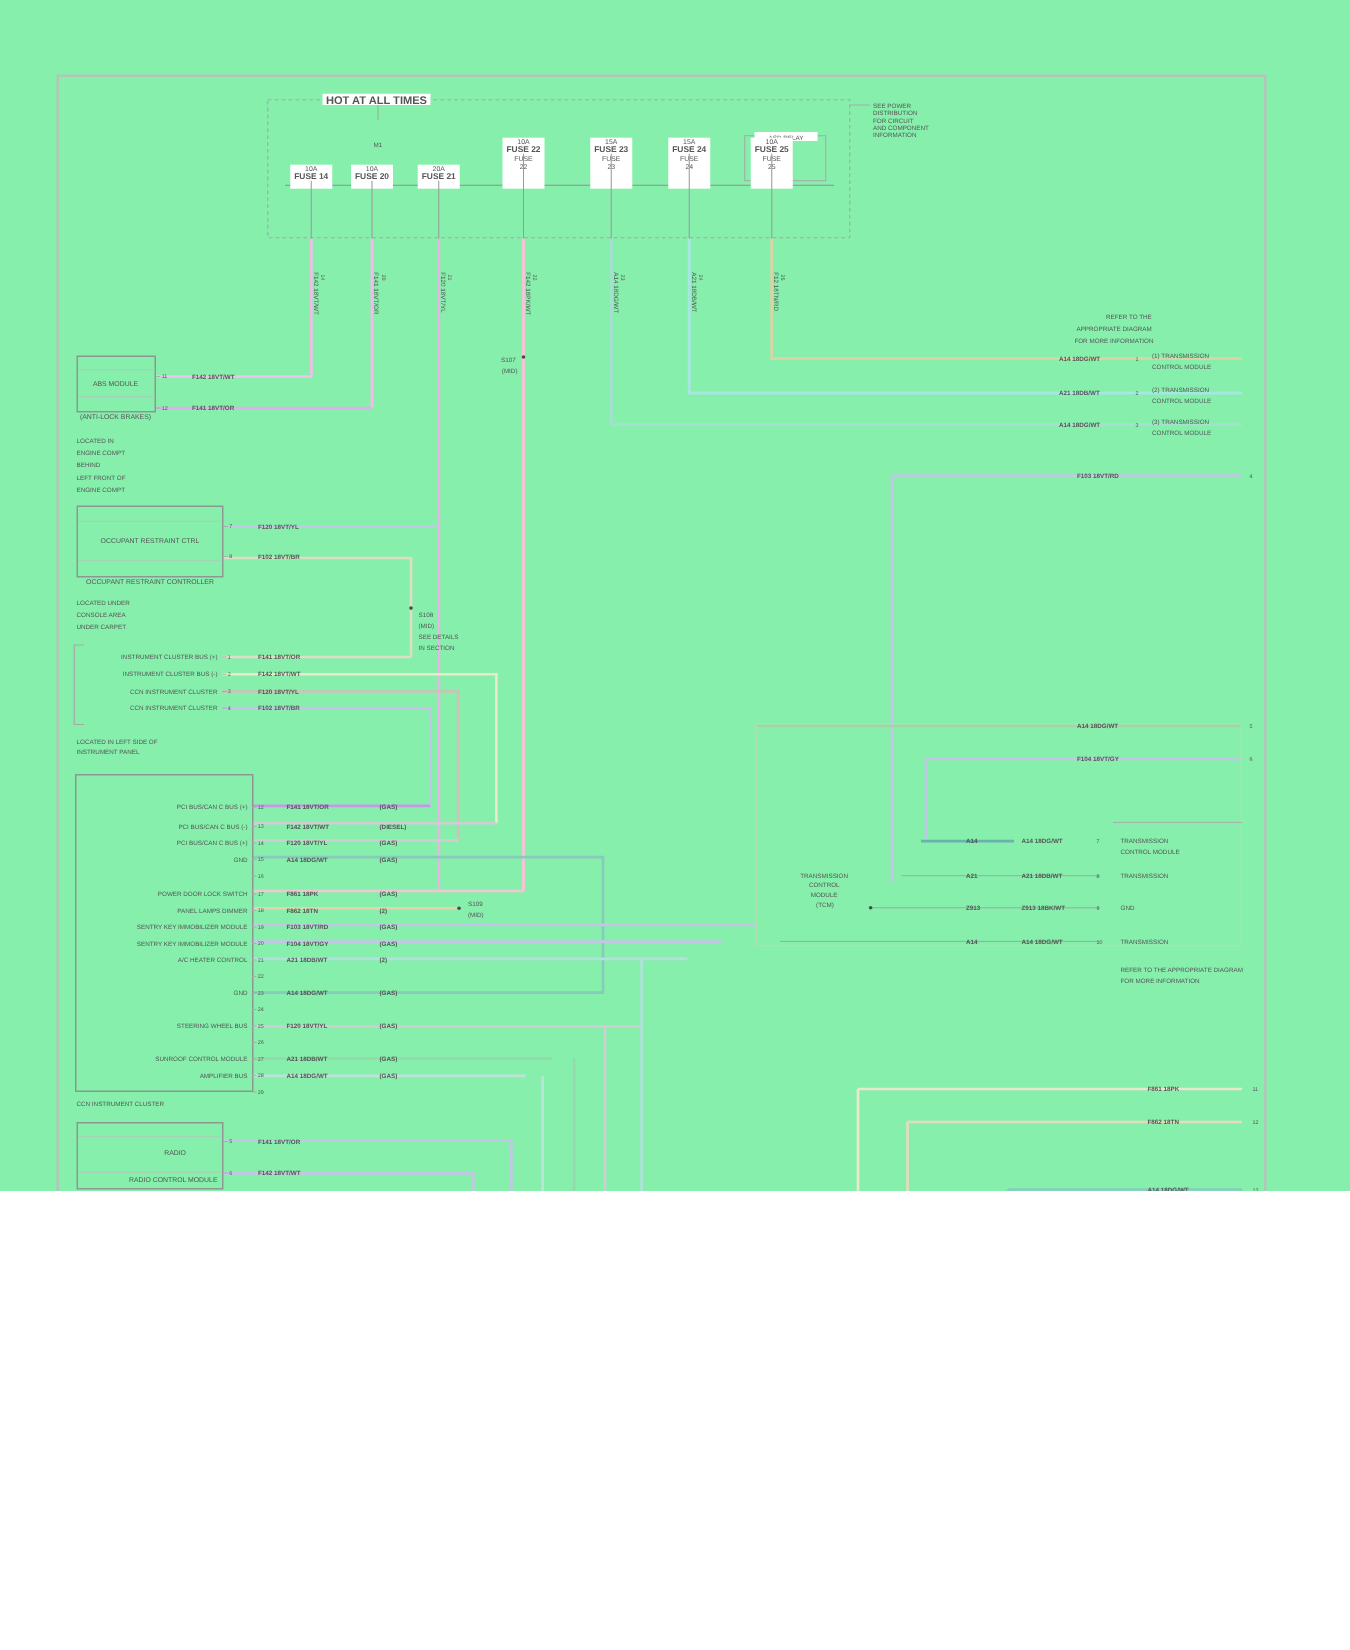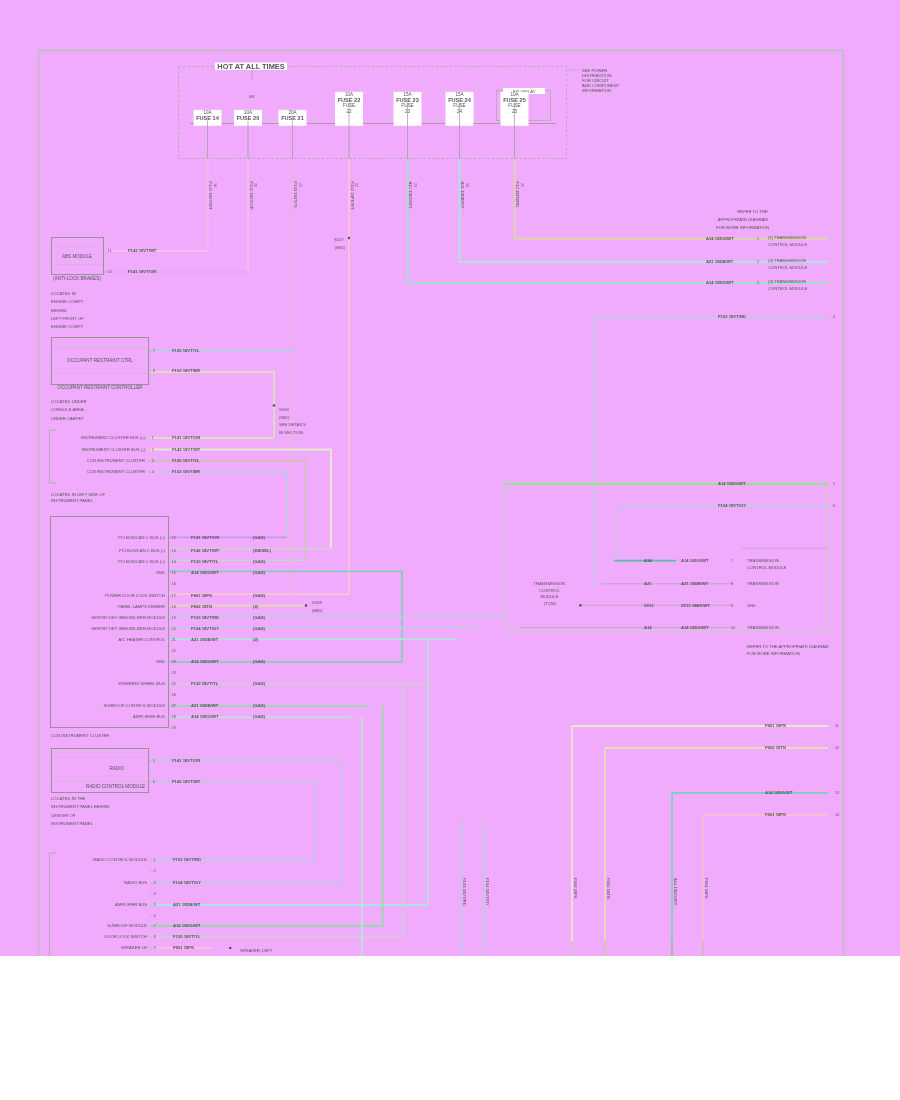--- a/index.html
+++ b/index.html
@@ -1,17 +1,17 @@
 <!DOCTYPE html>
 <html><head>
 <meta charset="utf-8">
 <title>Computer Data Lines Wiring Diagram</title>
 <style>
   html,body{margin:0;padding:0;background:#ffffff;}
-  #page{position:relative;width:900px;height:956px;background:#f0abfc;
+  #page{position:relative;width:900px;height:794px;background:#86efac;
         font-family:"Liberation Sans",sans-serif;overflow:hidden;}
   svg#root{position:absolute;left:0;top:0;display:block;}
   text{font-family:"Liberation Sans",sans-serif;fill:#555555;}
   .t35{font-size:3.6px;} .t4{font-size:4.2px;} .t45{font-size:4.6px;} .t55{font-size:5.6px;} .t7{font-size:7.4px;}
   .b{font-weight:bold;}
 </style>
 </head>
 <body>
 
 <div id="page">

